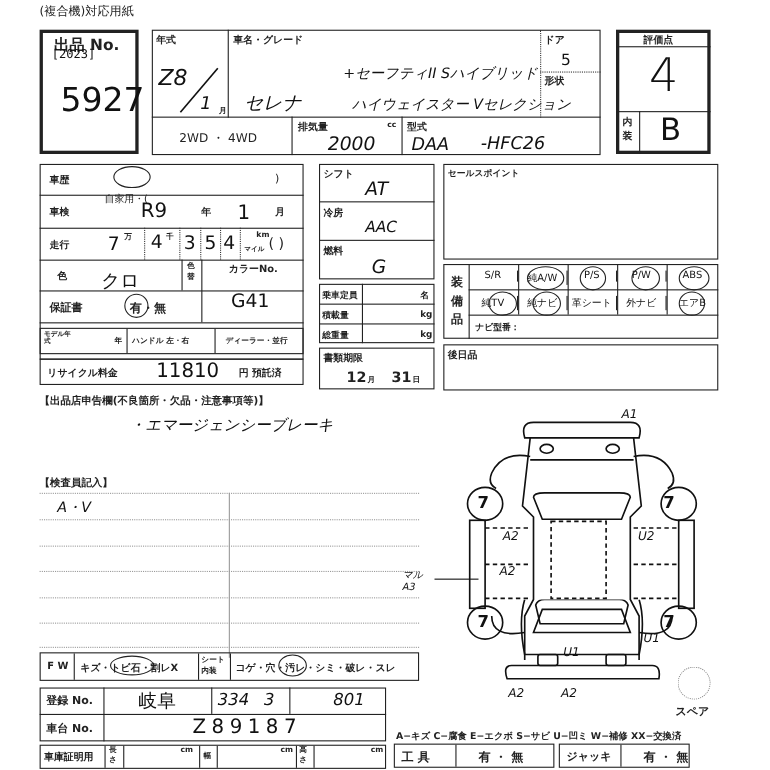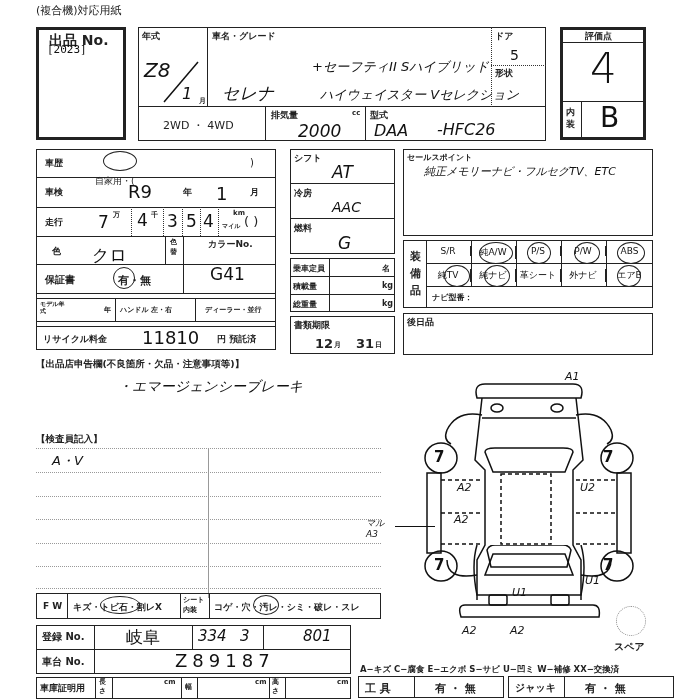--- a/index.html
+++ b/index.html
@@ -20,20 +20,21 @@
   .eqcell { position:absolute; font-size:9px; text-align:center; box-sizing:border-box; border-right:1.5px solid #222; }
 </style>
 </head>
 <body>
 
 <div class="print" style="left:36px;top:3px;font-size:11px;">(複合機)対応用紙</div>
 
 <div class="box thick" style="left:36px;top:27px;width:90px;height:113px;">
   <div class="lbl" style="left:10px;top:2px;font-size:14px;">出品 No.</div>
   <div class="abs" style="left:8px;top:13px;font-size:11px;font-family:'DejaVu Sans Mono',monospace;">[2023]</div>
+  <div class="abs" style="left:16px;top:44px;font-size:30px;">5927</div>
 </div>
 
 <div class="box" style="left:138px;top:27px;width:408px;height:114px;"></div>
 <div class="vline" style="left:207px;top:27px;height:80px;"></div>
 <div class="hline" style="left:138px;top:106px;width:408px;"></div>
 <div class="lbl" style="left:142px;top:30px;">年式</div>
 <div class="hand" style="left:144px;top:58px;font-size:20px;">Z8</div>
 <svg class="abs" style="left:160px;top:60px;" width="40" height="44">
     <line x1="4" y1="42" x2="38" y2="2" stroke="#111" stroke-width="1.5"></line>
   </svg>
@@ -156,21 +157,20 @@
 <div class="box" style="left:290px;top:316px;width:105px;height:38px;">
   <div class="lbl" style="left:3px;top:2px;">書類期限</div>
   <div class="print" style="left:24px;top:19px;font-size:13px;font-weight:bold;">12</div>
   <div class="lbl" style="left:43px;top:23px;font-size:7px;">月</div>
   <div class="print" style="left:65px;top:19px;font-size:13px;font-weight:bold;">31</div>
   <div class="lbl" style="left:84px;top:23px;font-size:7px;">日</div>
 </div>
 
 <div class="box" style="left:403px;top:149px;width:250px;height:87px;">
   <div class="lbl" style="left:3px;top:2px;font-size:8px;">セールスポイント</div>
-  <div class="hand" style="left:20px;top:14px;font-size:11px;">純正メモリーナビ・フルセグTV、ETC</div>
 </div>
 
 <div class="box" style="left:403px;top:240px;width:250px;height:68px;"></div>
 <div class="vline" style="left:426px;top:240px;height:68px;"></div>
 <div class="hline" style="left:426px;top:263px;width:227px;"></div>
 <div class="hline" style="left:426px;top:286px;width:227px;"></div>
 <div class="lbl" style="left:410px;top:248px;font-size:11px;width:12px;white-space:normal;line-height:17px;">装備品</div>
 <div class="eqcell" style="left:426px;top:246px;width:45px;">S/R</div>
 <div class="eqcell" style="left:471px;top:246px;width:45px;">純A/W</div>
 <div class="eqcell" style="left:516px;top:246px;width:45px;">P/S</div>
@@ -320,17 +320,17 @@
   <div class="lbl" style="left:300px;top:0px;font-size:7px;">cm</div>
 </div>
 
 <div class="lbl" style="left:360px;top:664px;font-size:8.5px;">A−キズ C−腐食 E−エクボ S−サビ U−凹ミ W−補修 XX−交換済</div>
 
 <div class="box" style="left:358px;top:676px;width:146px;height:22px;">
   <div class="lbl" style="left:6px;top:4px;font-size:11px;">工 具</div>
   <div class="vline" style="left:55px;top:0;height:20px;"></div>
   <div class="lbl" style="left:76px;top:4px;font-size:11px;">有 ・ 無</div>
 </div>
-<div class="box" style="left:508px;top:676px;width:166px;height:22px;">
+<div class="box" style="left:508px;top:676px;width:119px;height:22px;">
   <div class="lbl" style="left:6px;top:4px;font-size:10px;">ジャッキ</div>
   <div class="vline" style="left:55px;top:0;height:20px;"></div>
   <div class="lbl" style="left:76px;top:4px;font-size:11px;">有 ・ 無</div>
 </div>
 
 </body></html>

